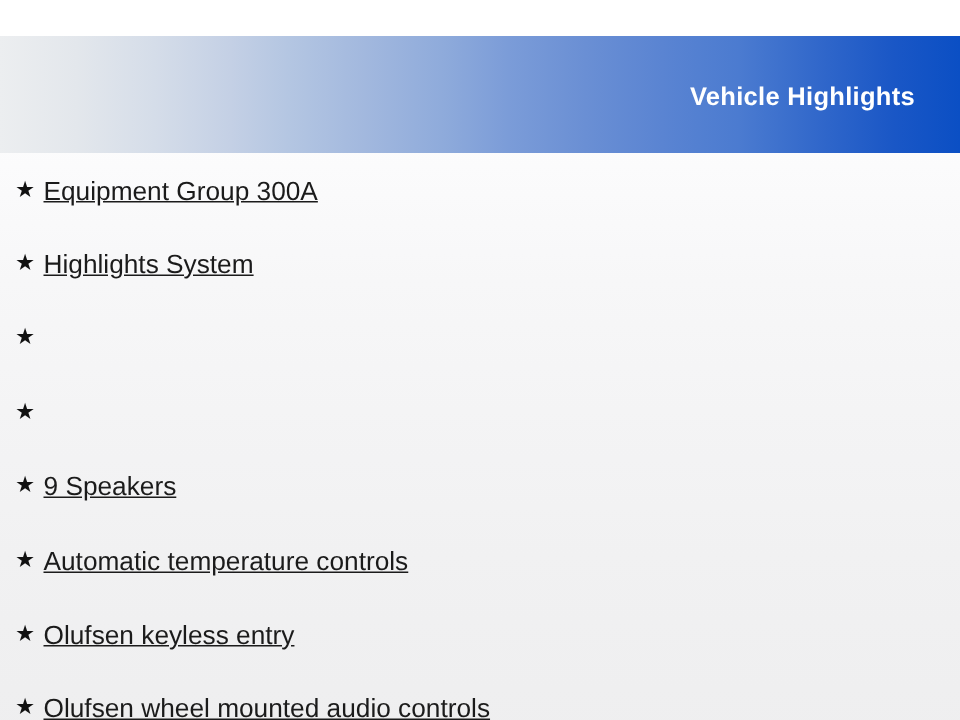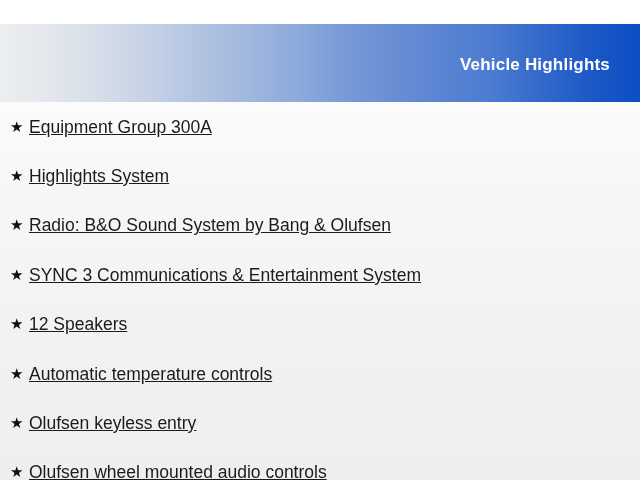--- a/index.html
+++ b/index.html
@@ -124,31 +124,29 @@
       <span class="highlight-label">Equipment Group 300A</span>
     </li>
 
     <li class="highlight-item">
       <span class="star-icon">★</span>
       <span class="highlight-label">Highlights System</span>
     </li>
 
     <li class="highlight-item">
       <span class="star-icon">★</span>
-      <span class="highlight-label">Radio: B&amp;O Sound System by Bang &amp; Olufsen</span>
     </li>
 
     <li class="highlight-item">
       <span class="star-icon">★</span>
-      <span class="highlight-label">SYNC 3 Communications &amp; Entertainment System</span>
     </li>
 
     <li class="highlight-item">
       <span class="star-icon">★</span>
-      <span class="highlight-label">12 Speakers</span>
+      <span class="highlight-label">9 Speakers</span>
     </li>
 
     <li class="highlight-item">
       <span class="star-icon">★</span>
       <span class="highlight-label">Automatic temperature controls</span>
     </li>
 
     <li class="highlight-item">
       <span class="star-icon">★</span>
       <span class="highlight-label">Olufsen keyless entry</span>

